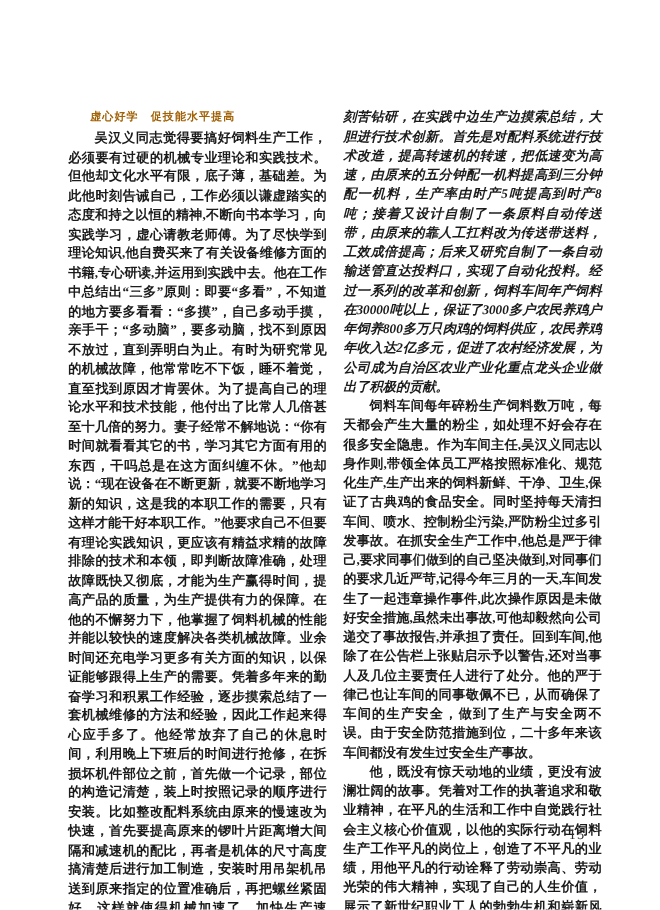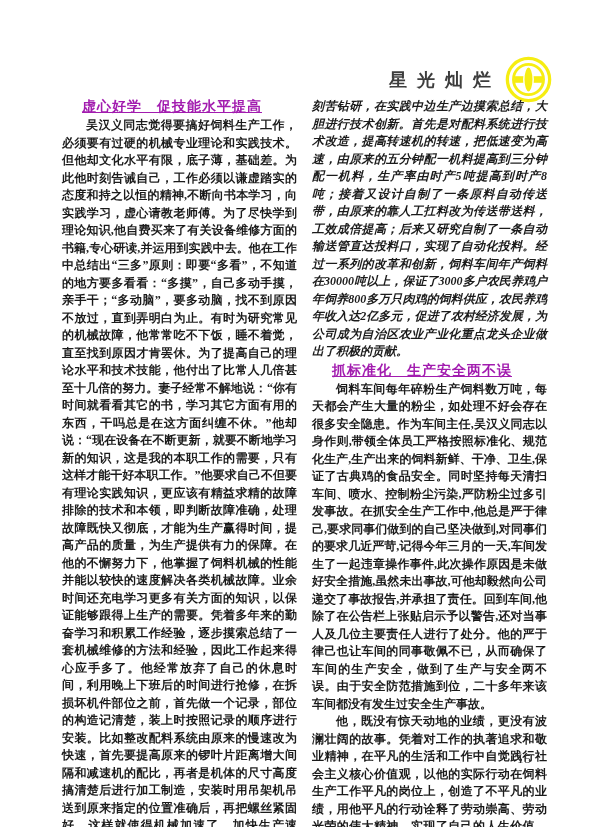--- a/index.html
+++ b/index.html
@@ -24,63 +24,51 @@
   .columns {
     position:absolute; top:98px; left:62px; width:486px;
     display:flex; gap:15px;
   }
   .col {
     width:235px; flex:0 0 235px;
     font-size:12px; line-height:17.5px; text-align:justify;
     color:#1b1b1b; font-weight:bold;
   }
   .col h3 {
-    font-size:14px; line-height:18px; font-weight:bold;
-    color:#a21caf; padding-left:20px; margin:0 0 1px 0;
-    letter-spacing:1px; white-space:nowrap;text-decoration:underline;
+    font-size:10px; line-height:18px; font-weight:bold;
+    color:#a16207; padding-left:20px; margin:0 0 1px 0;
+    letter-spacing:1px; white-space:nowrap;
   }
   .col h3.h2nd { margin-top:1px; }
   .col p { margin:0; text-indent:2em; }
   .col p.noindent { text-indent:0;font-style:italic; }
   
   .page-number {
     position:absolute; top:751px; left:517px;
     font-size:13px; letter-spacing:1px; color:#2c2c2c;
     font-family:"Liberation Serif","DejaVu Serif",serif;
     text-align:right;
   }
 </style>
 </head>
 <body>
 
 <div class="page">
 
-  <div class="masthead">
-    <span class="masthead-text">星光灿烂</span>
-    <span style="display:inline-block; line-height:0; margin-left:4px;">
-      <svg class="union-logo" viewBox="0 0 100 100" xmlns="http://www.w3.org/2000/svg" aria-hidden="true">
-        <circle cx="50" cy="50" r="45" fill="none" stroke="#f6ed12" stroke-width="7"></circle>
-        <circle cx="50" cy="50" r="32" fill="none" stroke="#f6ed12" stroke-width="6"></circle>
-        <rect x="20" y="43" width="60" height="14" fill="#f6ed12"></rect>
-        <ellipse cx="50" cy="50" rx="10" ry="27" fill="#f6ed12" stroke="#ffffff" stroke-width="3"></ellipse>
-      </svg>
-    </span>
-  </div>
 
   <div class="columns">
 
     <div class="col">
       <h3>虚心好学　促技能水平提高</h3>
       <p>吴汉义同志觉得要搞好饲料生产工作，必须要有过硬的机械专业理论和实践技术。但他却文化水平有限，底子薄，基础差。为此他时刻告诫自己，工作必须以谦虚踏实的态度和持之以恒的精神,不断向书本学习，向实践学习，虚心请教老师傅。为了尽快学到理论知识,他自费买来了有关设备维修方面的书籍,专心研读,并运用到实践中去。他在工作中总结出“三多”原则：即要“多看”，不知道的地方要多看看：“多摸”，自己多动手摸，亲手干；“多动脑”，要多动脑，找不到原因不放过，直到弄明白为止。有时为研究常见的机械故障，他常常吃不下饭，睡不着觉，直至找到原因才肯罢休。为了提高自己的理论水平和技术技能，他付出了比常人几倍甚至十几倍的努力。妻子经常不解地说：“你有时间就看看其它的书，学习其它方面有用的东西，干吗总是在这方面纠缠不休。”他却说：“现在设备在不断更新，就要不断地学习新的知识，这是我的本职工作的需要，只有这样才能干好本职工作。”他要求自己不但要有理论实践知识，更应该有精益求精的故障排除的技术和本领，即判断故障准确，处理故障既快又彻底，才能为生产赢得时间，提高产品的质量，为生产提供有力的保障。在他的不懈努力下，他掌握了饲料机械的性能并能以较快的速度解决各类机械故障。业余时间还充电学习更多有关方面的知识，以保证能够跟得上生产的需要。凭着多年来的勤奋学习和积累工作经验，逐步摸索总结了一套机械维修的方法和经验，因此工作起来得心应手多了。他经常放弃了自己的休息时间，利用晚上下班后的时间进行抢修，在拆损坏机件部位之前，首先做一个记录，部位的构造记清楚，装上时按照记录的顺序进行安装。比如整改配料系统由原来的慢速改为快速，首先要提高原来的锣叶片距离增大间隔和减速机的配比，再者是机体的尺寸高度搞清楚后进行加工制造，安装时用吊架机吊送到原来指定的位置准确后，再把螺丝紧固好，这样就使得机械加速了，加快生产速度。</p>
 
     </div>
 
     <div class="col">
       <p class="noindent">刻苦钻研，在实践中边生产边摸索总结，大胆进行技术创新。首先是对配料系统进行技术改造，提高转速机的转速，把低速变为高速，由原来的五分钟配一机料提高到三分钟配一机料，生产率由时产5吨提高到时产8吨；接着又设计自制了一条原料自动传送带，由原来的靠人工扛料改为传送带送料，工效成倍提高；后来又研究自制了一条自动输送管直达投料口，实现了自动化投料。经过一系列的改革和创新，饲料车间年产饲料在30000吨以上，保证了3000多户农民养鸡户年饲养800多万只肉鸡的饲料供应，农民养鸡年收入达2亿多元，促进了农村经济发展，为公司成为自治区农业产业化重点龙头企业做出了积极的贡献。</p>
-      <h3 class="h2nd">抓标准化　生产安全两不误</h3>
       <p>饲料车间每年碎粉生产饲料数万吨，每天都会产生大量的粉尘，如处理不好会存在很多安全隐患。作为车间主任,吴汉义同志以身作则,带领全体员工严格按照标准化、规范化生产,生产出来的饲料新鲜、干净、卫生,保证了古典鸡的食品安全。同时坚持每天清扫车间、喷水、控制粉尘污染,严防粉尘过多引发事故。在抓安全生产工作中,他总是严于律己,要求同事们做到的自己坚决做到,对同事们的要求几近严苛,记得今年三月的一天,车间发生了一起违章操作事件,此次操作原因是未做好安全措施,虽然未出事故,可他却毅然向公司递交了事故报告,并承担了责任。回到车间,他除了在公告栏上张贴启示予以警告,还对当事人及几位主要责任人进行了处分。他的严于律己也让车间的同事敬佩不已，从而确保了车间的生产安全，做到了生产与安全两不误。由于安全防范措施到位，二十多年来该车间都没有发生过安全生产事故。</p>
       <p>
         <span>他，既没有惊天动地的业绩，更没有波澜壮阔的故事。凭着对工作的执著追求和敬业精神，在平凡的生活和工作中自觉践行社会主义核心价值观，以他的实际行动在饲料生产工作平凡的岗位上，创造了不平凡的业绩，用他平凡的行动诠释了劳动崇高、劳动光荣的伟大精神，实现了自己的人生价值，展示了新世纪职业工人的勃勃生机和崭新风貌，无怨无悔地把自己的青春、智慧和力量献给了古典鸡事业。</span>
       </p>
     </div>
 
   </div>
 
   <div class="page-number">15</div>
 

